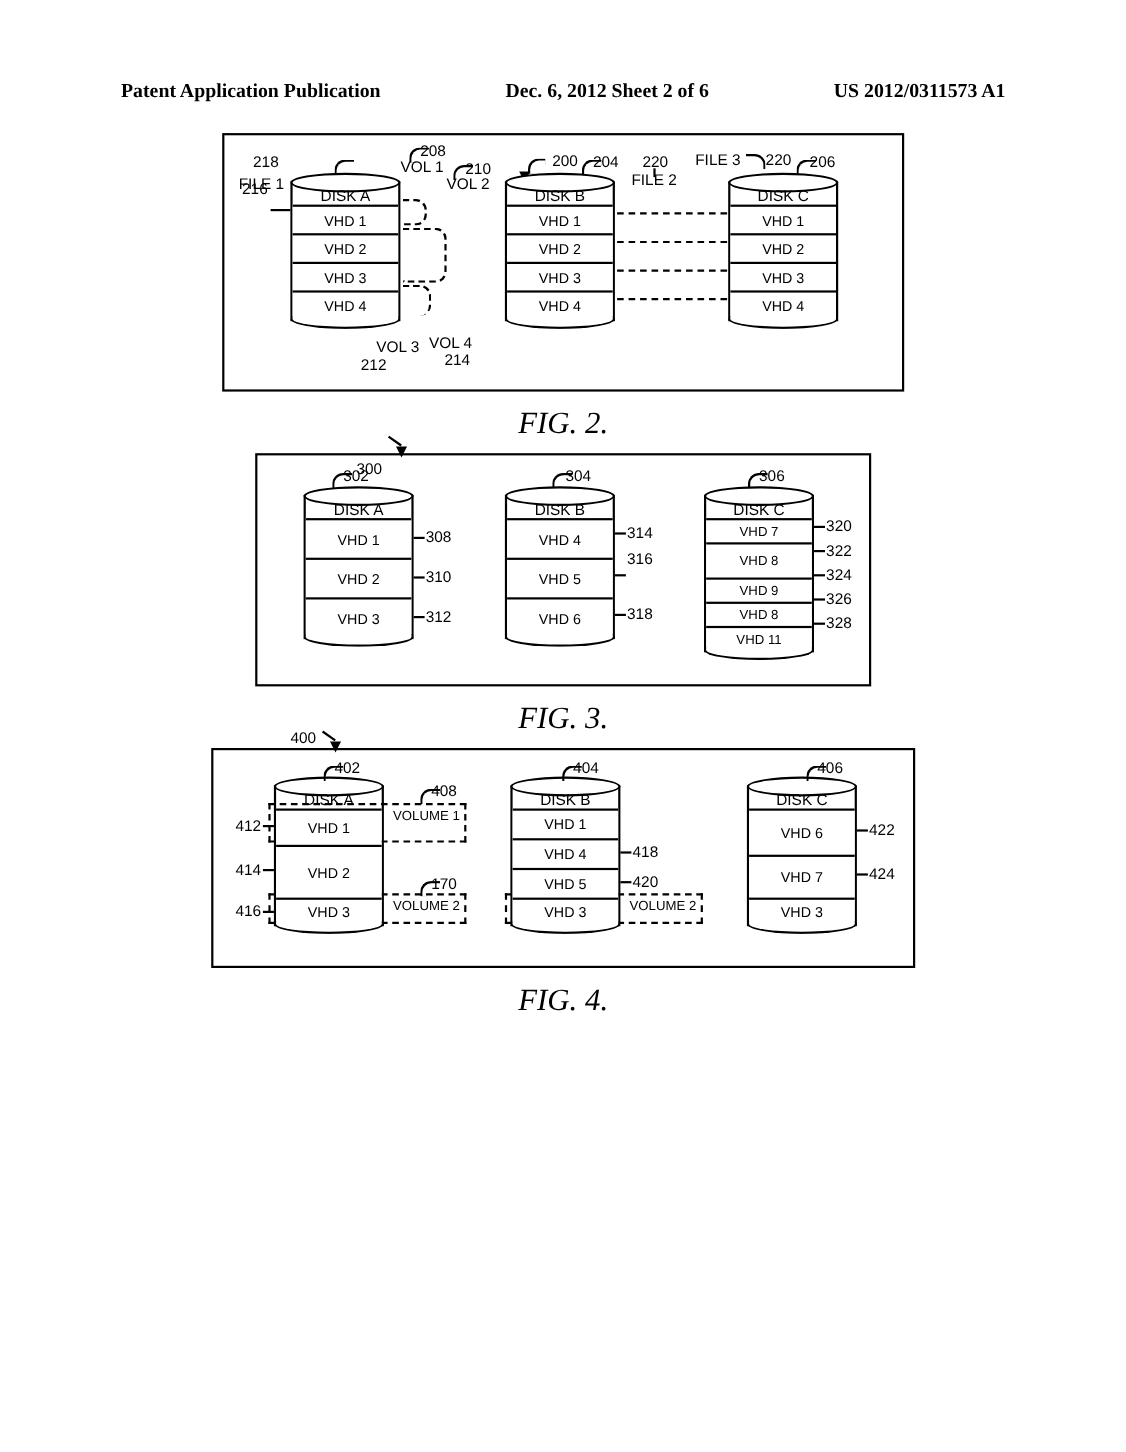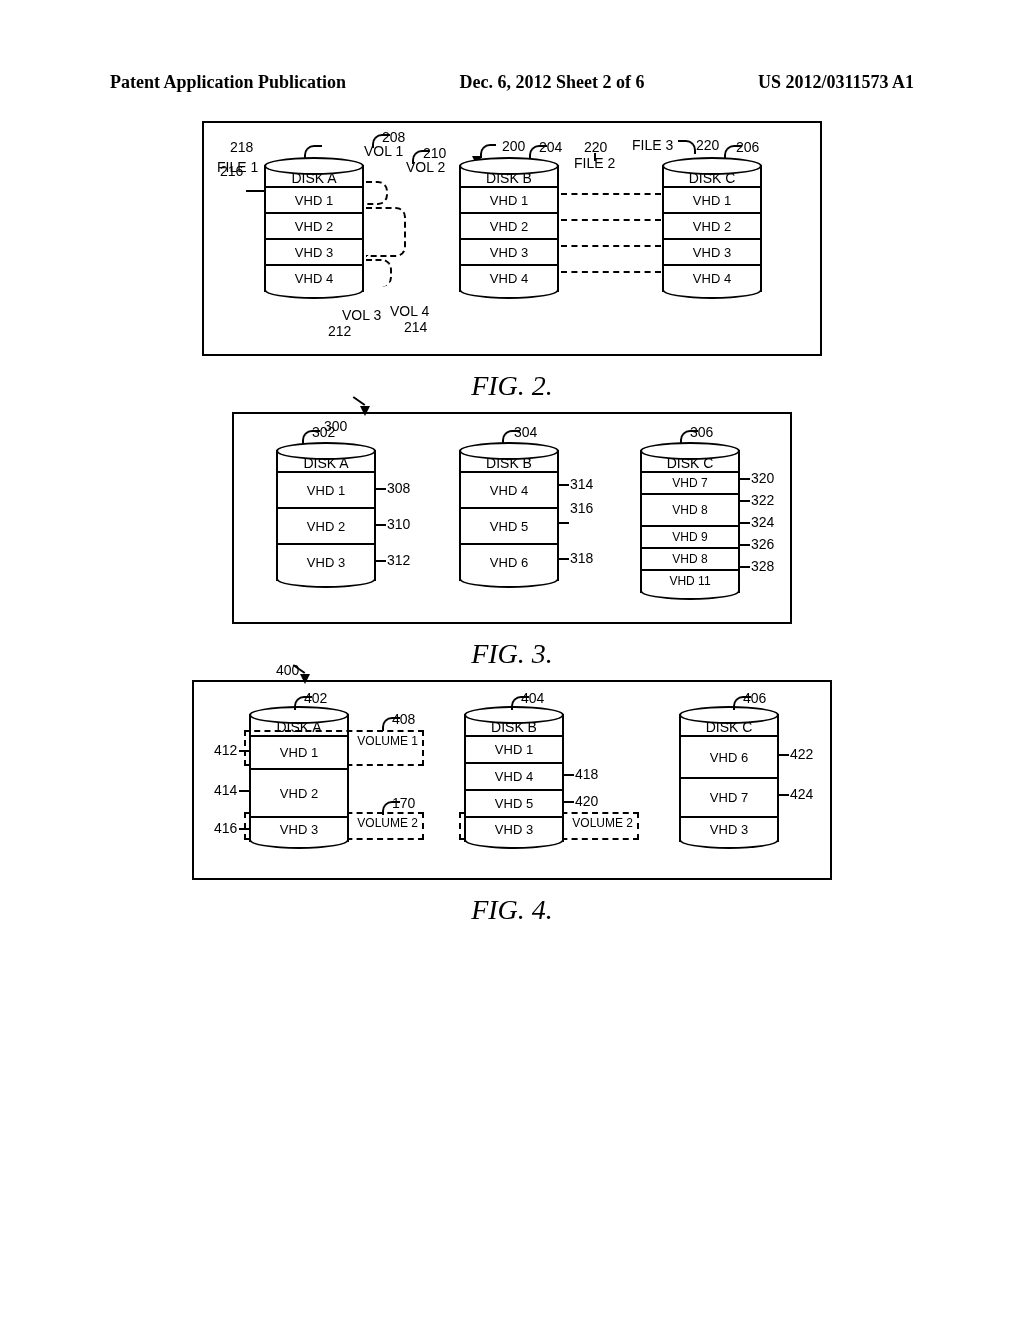--- a/index.html
+++ b/index.html
@@ -279,21 +279,21 @@
   <div class="leader" style="left:506px; top:108px; width:10px;"></div>
   <div class="ref" style="left:517px; top:122px;">326</div>
   <div class="leader" style="left:506px; top:130px; width:10px;"></div>
   <div class="ref" style="left:517px; top:144px;">328</div>
   <div class="leader" style="left:506px; top:152px; width:10px;"></div>
 
 </div>
 <div class="fig-caption">FIG. 3.</div>
 
 <div style="position:relative; width:640px; margin:0 auto;">
-  <div class="ref" style="left:84px; top:-18px;">400</div>
+  <div class="ref" style="left:72px; top:-18px;">400</div>
   <div class="leader" style="left:100px; top:-12px; width:14px; transform:rotate(35deg);"></div>
   <div class="arrowhead" style="left:108px; top:-6px;"></div>
 </div>
 
 <div class="figbox fig400">
 
   <div class="ref" style="left:110px; top:8px;">402</div>
   <div class="hook" style="left:100px; top:14px;"></div>
   <div class="ref" style="left:327px; top:8px;">404</div>
   <div class="hook" style="left:317px; top:14px;"></div>

